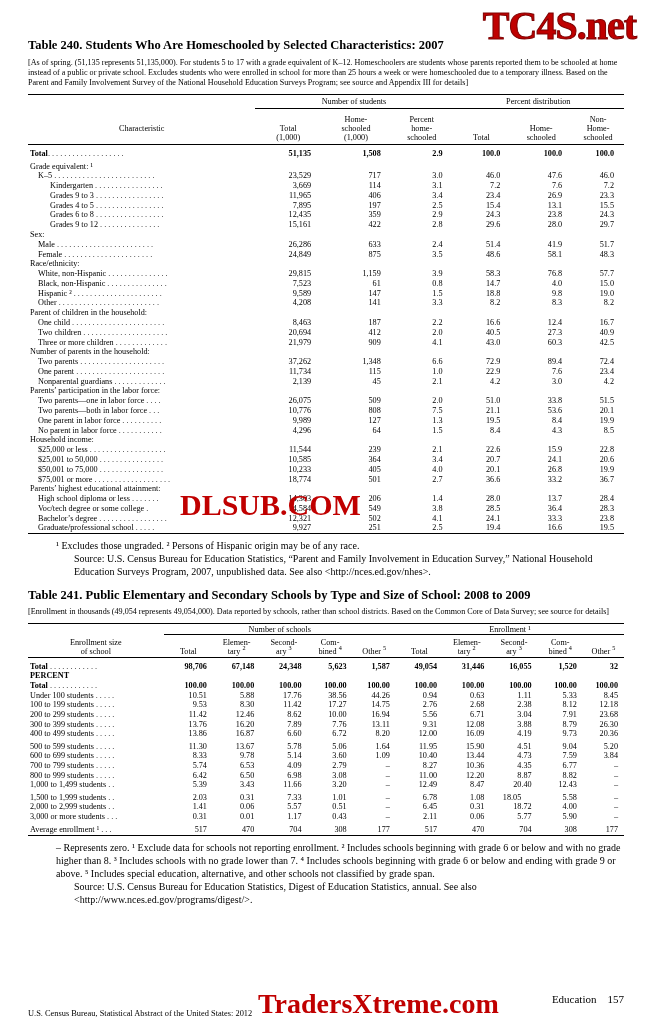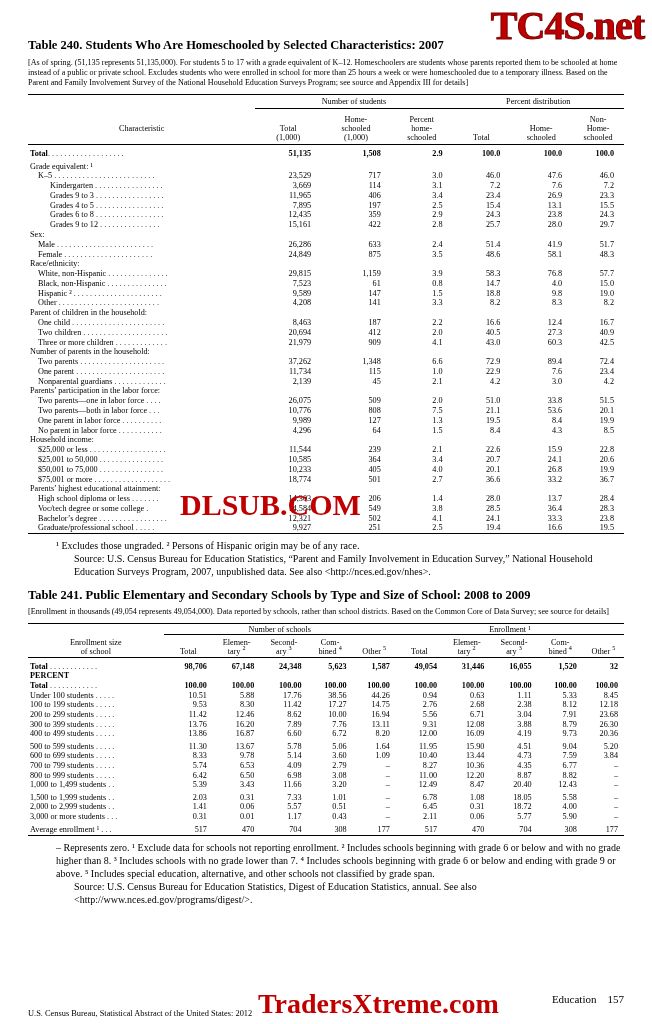--- a/index.html
+++ b/index.html
@@ -9,21 +9,21 @@
     font-family:"Liberation Serif", serif;
     color:#000;
     position:relative;
     overflow:hidden;
   }
   .page{position:relative;width:652px;height:1024px;padding:0;}
   .wm{
     position:absolute; font-family:"Liberation Serif",serif;
     font-weight:bold; color:#c00000; pointer-events:none; z-index:50;
   }
-  .wm.tc4s{ right:8px; top:2px; font-size:40px; letter-spacing:-1px;
+  .wm.tc4s{ right:16px; top:2px; font-size:40px; letter-spacing:-1px;
     -webkit-text-stroke:1px #7a0000; }
   .wm.dlsub{ left:180px; top:488px; font-size:30px; letter-spacing:0px; }
   .wm.traders{ left:258px; bottom:4px; font-size:28px; }
 
   .content{padding:38px 28px 0 28px;}
   h1.tbl-title{
     font-size:12.5px; font-weight:bold; margin:0 0 4px 0; line-height:1.25;
     font-family:"Liberation Serif", serif;
   }
   .headnote{
@@ -162,21 +162,21 @@
           <td class="num">2.9</td>
           <td class="num">24.3</td>
           <td class="num">23.8</td>
           <td class="num">24.3</td>
         </tr>
         <tr class="row">
           <td class="lbl" style="padding-left:22px;"><span>Grades 9 to 12</span><span class="dots"> . . . . . . . . . . . . . . .</span></td>
           <td class="num">15,161</td>
           <td class="num">422</td>
           <td class="num">2.8</td>
-          <td class="num">25.7</td>
+          <td class="num">29.6</td>
           <td class="num">28.0</td>
           <td class="num">29.7</td>
         </tr>
 
         <tr class="row">
             <td class="lbl grp">Sex:</td>
             <td colspan="6"></td>
           </tr>
         <tr class="row">
           <td class="lbl" style="padding-left:10px;"><span>Male</span><span class="dots"> . . . . . . . . . . . . . . . . . . . . . . . .</span></td>
@@ -645,21 +645,21 @@
         </tr>
         <tr class="row">
           <td class="lbl" style="padding-top:3px;"><span>1,500 to 1,999 students</span><span class="dots"> . .</span></td>
           <td class="num tight" style="padding-top:3px;">2.03</td>
             <td class="num tight" style="padding-top:3px;">0.31</td>
             <td class="num tight" style="padding-top:3px;">7.33</td>
             <td class="num tight" style="padding-top:3px;">1.01</td>
             <td class="num tight" style="padding-top:3px;">–</td>
           <td class="num tight" style="padding-top:3px;">6.78</td>
             <td class="num tight" style="padding-top:3px;">1.08</td>
-            <td class="num tight" style="padding-top:3px;">18.05</td>
+            <td class="num tight" style="padding-top:3px;text-align:center;">18.05</td>
             <td class="num tight" style="padding-top:3px;">5.58</td>
             <td class="num tight" style="padding-top:3px;">–</td>
         </tr>
         <tr class="row">
           <td class="lbl"><span>2,000 to 2,999 students</span><span class="dots"> . .</span></td>
           <td class="num tight">1.41</td>
             <td class="num tight">0.06</td>
             <td class="num tight">5.57</td>
             <td class="num tight">0.51</td>
             <td class="num tight">–</td>

